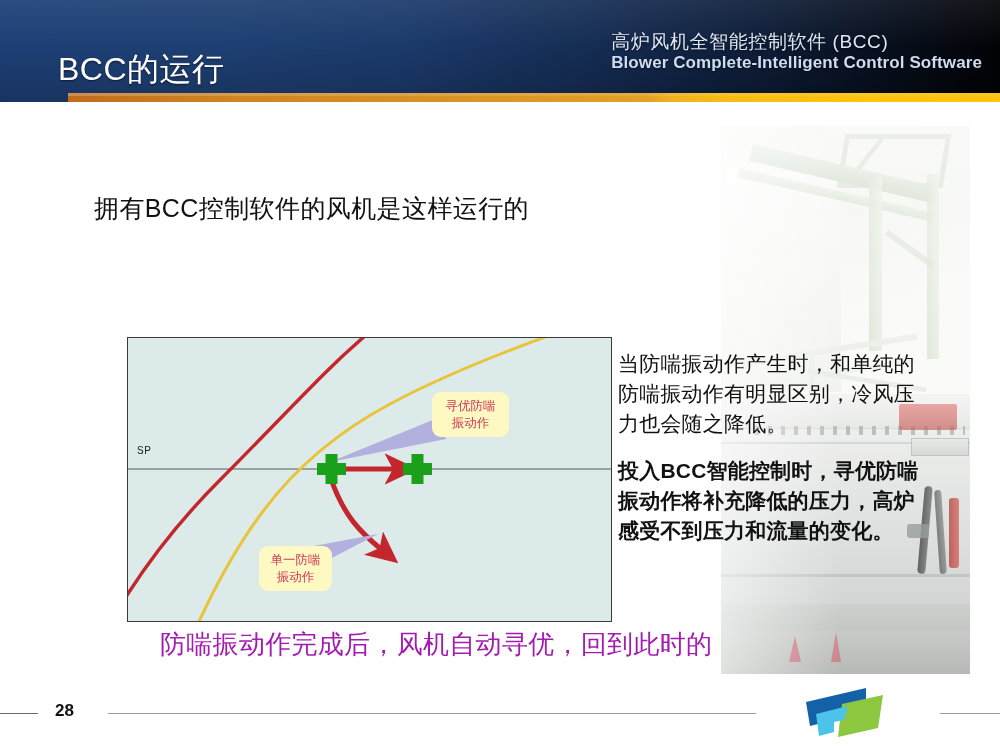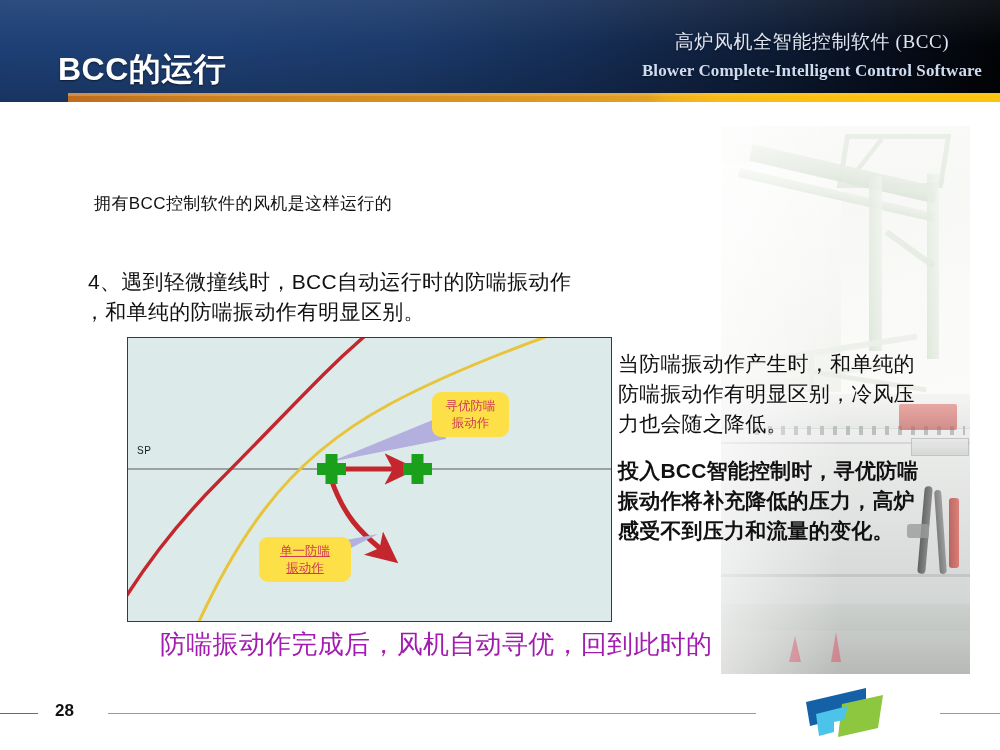--- a/index.html
+++ b/index.html
@@ -16,47 +16,47 @@
     background:linear-gradient(100deg,#1d3f76 0%,#1e3f73 22%,#1b3a6b 40%,#152d55 58%,#0d1c36 76%,#050a14 92%,#010204 100%);
     overflow:hidden;
   }
   .header-sheen{
     position:absolute;left:0;top:0;width:1000px;height:102px;
     background:linear-gradient(180deg,rgba(255,255,255,.07) 0%,rgba(255,255,255,0) 46%,rgba(0,0,0,.18) 100%);
     pointer-events:none;
   }
   .slide-title{
     position:absolute;left:58px;top:48px;
-    color:#ffffff;font-size:32px;font-weight:bold;letter-spacing:.5px;
+    color:#ffffff;font-size:32px;font-weight:normal;letter-spacing:.5px;
     text-shadow:0 1px 2px rgba(0,0,0,.55);white-space:nowrap;
   }
   .brand{
-    position:absolute;right:18px;top:31px;text-align:center;line-height:1.18;font-family:Liberation Serif, serif;
+    position:absolute;right:18px;top:31px;text-align:left;line-height:1.18;
   }
   .brand-cn{
     color:#dfe6f2;font-size:19px;font-weight:normal;letter-spacing:.6px;
     white-space:nowrap;text-shadow:0 1px 2px rgba(0,0,0,.5);
   }
   .brand-en{
     color:#cfdcf0;font-size:17px;font-weight:bold;letter-spacing:.1px;
-    white-space:nowrap;text-shadow:0 1px 2px rgba(0,0,0,.5);margin-top:8px;
+    white-space:nowrap;text-shadow:0 1px 2px rgba(0,0,0,.5);margin-top:0;
   }
   .accent-bar{
     position:absolute;left:68px;top:93px;width:932px;height:9px;
     background:linear-gradient(90deg,#c06c1c 0%,#cf8520 18%,#d99324 42%,#e2a024 62%,#efb01f 64.5%,#f9bb14 70%,#fcc20f 84%,#fcc40e 100%);
   }
   .accent-bar::after{
     content:"";position:absolute;left:0;top:0;width:100%;height:3px;
     background:linear-gradient(90deg,rgba(255,255,255,.22),rgba(255,255,255,.05));
   }
 
   
   .lead-text{
     position:absolute;left:94px;top:192px;
-    font-size:17px;color:#111;letter-spacing:.4px;white-space:nowrap;
+    font-size:25px;color:#111;letter-spacing:.4px;white-space:nowrap;
   }
   .para-4{
     position:absolute;left:88px;top:267px;width:600px;
     font-size:21px;color:#111;line-height:1.45;letter-spacing:.3px;
   }
   .para-4 .l2{display:block;margin-left:-4px;}
 
   .bottom-caption{
     position:absolute;left:108px;top:626px;width:610px;
     font-size:26px;color:#a21caf;line-height:1.45;letter-spacing:.3px;
@@ -212,26 +212,26 @@
   .chart{
     position:absolute;left:127px;top:337px;width:485px;height:285px;
     background:#dcebe9;border:1px solid #3a3a3a;box-sizing:border-box;
   }
   .chart svg{position:absolute;left:0;top:0;width:483px;height:283px;}
   .sp-label{
     position:absolute;left:9px;top:107px;font-size:10px;color:#1a1a1a;
     letter-spacing:.6px;
   }
   .callout{
-    position:absolute;background:#fde047;border-radius:9px;
+    position:absolute;background:#fef9c3;border-radius:9px;
     color:#cf3a56;font-size:12.5px;line-height:1.32;text-align:center;
     padding:6px 9px;box-sizing:border-box;
   }
   .callout-1{left:304px;top:54px;width:77px;}
-  .callout-2{left:131px;top:199px;width:92px;text-decoration:underline;}
+  .callout-2{left:131px;top:208px;width:73px;}
 
   
   .footer-line-left{
     position:absolute;left:0;top:713px;width:38px;height:1px;background:#6b6b6b;
   }
   .page-num{
     position:absolute;left:55px;top:701px;font-size:17px;font-weight:bold;color:#111;
   }
   .footer-line-mid{
     position:absolute;left:108px;top:713px;width:648px;height:1px;background:#9a9a9a;
@@ -287,24 +287,20 @@
       <div class="ph-floor"></div>
       <div class="ph-cone1"></div>
       <div class="ph-cone2"></div>
       <div class="ph-haze"></div>
       <div class="ph-haze-left"></div>
     </div>
   </div>
 
   <div class="lead-text">拥有BCC控制软件的风机是这样运行的</div>
 
-  <div class="para-4">
-    <span>4、遇到轻微撞线时，BCC自动运行时的防喘振动作</span>
-    <span class="l2">，和单纯的防喘振动作有明显区别。</span>
-  </div>
 
   <div class="chart">
     <svg viewBox="0 0 483 283" preserveAspectRatio="none">
       <defs>
         <marker id="arrowRed" markerWidth="7" markerHeight="7" refX="2.2" refY="3" orient="auto">
           <path d="M0,0 L6.4,3 L0,6 L1.6,3 Z" fill="#c4262e"></path>
         </marker>
       </defs>
 
       <line x1="0" y1="131" x2="483" y2="131" stroke="#5a5a5a" stroke-width="1.2"></line>

